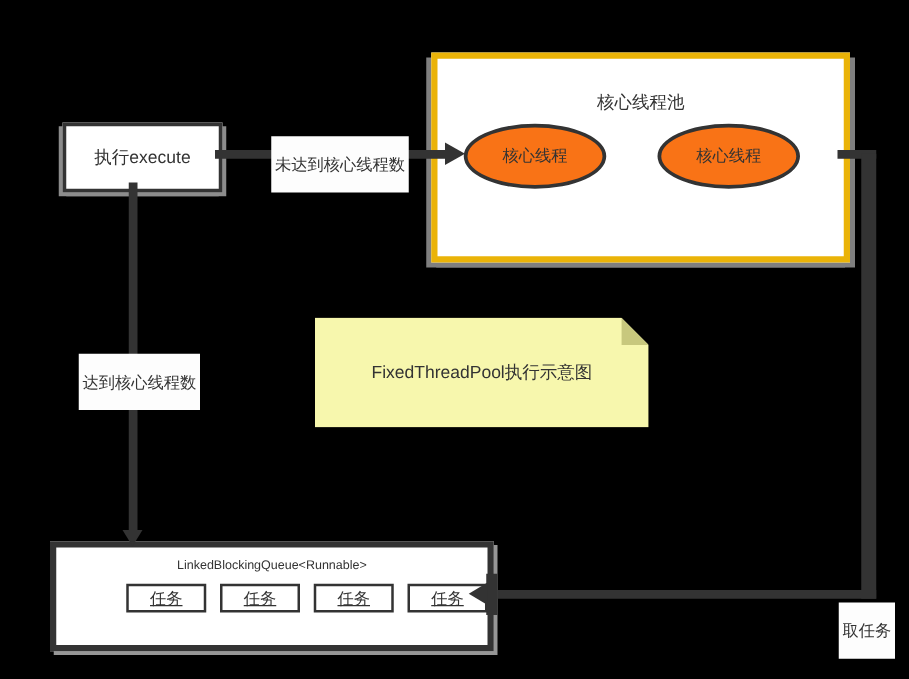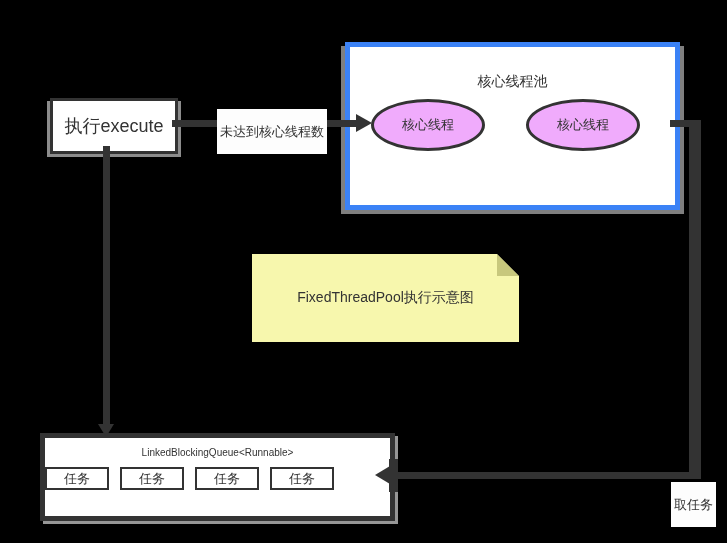--- a/index.html
+++ b/index.html
@@ -10,28 +10,28 @@
   
   .line{position:absolute;background:#333;}
   .arrow{position:absolute;width:0;height:0;}
   .arrow-right{border-top:9px solid transparent;border-bottom:9px solid transparent;border-left:16px solid #333;}
   .arrow-left{border-top:9px solid transparent;border-bottom:9px solid transparent;border-right:15px solid #333;}
   .arrow-down{border-left:8px solid transparent;border-right:8px solid transparent;border-top:13px solid #333;}
   
   .node{
     position:absolute;background:#fff;border:3px solid #333;
     display:flex;align-items:center;justify-content:center;
-    font-size:18px;color:#333;
+    font-size:14px;color:#333;
   }
   .execute-box{left:50px;top:98px;width:122px;height:50px;box-shadow:-3px 3px 0 #8c8c8c,3px 3px 0 #8c8c8c;}
-  .pool-box{left:345px;top:42px;width:325px;height:158px;background:#fff;border:5px solid #3b82f6;
+  .pool-box{left:345px;top:42px;width:325px;height:158px;background:#fff;border:5px solid #eab308;
     position:absolute;box-shadow:-4px 4px 0 #7f7f7f,4px 4px 0 #7f7f7f;}
   .pool-title{position:absolute;left:0;right:0;top:26px;text-align:center;font-size:14px;color:#333;}
   .ellipse{
-    position:absolute;width:108px;height:46px;background:#f0abfc;border:3px solid #333;border-radius:50%;
+    position:absolute;width:108px;height:46px;background:#f97316;border:3px solid #333;border-radius:50%;
     display:flex;align-items:center;justify-content:center;font-size:13px;color:#333;
   }
   .ellipse-1{left:21px;top:52px;}
   .ellipse-2{left:176px;top:52px;}
   
   .chip{
     position:absolute;background:#fdfdfd;color:#333;font-size:13px;line-height:1;
     padding:16px 3px;white-space:nowrap;
   }
   .chip-not-reached{left:217px;top:109px;}
@@ -46,21 +46,21 @@
   .note-fold{
     position:absolute;right:0;top:0;width:22px;height:22px;background:#c8c87d;
     clip-path:polygon(0 0,100% 100%,0 100%);
   }
   
   .queue-box{
     position:absolute;left:40px;top:433px;width:345px;height:78px;background:#fff;border:5px solid #333;
     box-shadow:3px 3px 0 #969696;
   }
   .queue-title{position:absolute;left:0;right:0;top:9px;text-align:center;font-size:10px;color:#333;}
-  .task-row{position:absolute;left:0;right:0;top:29px;display:flex;justify-content:flex-start;gap:11px;}
+  .task-row{position:absolute;left:0;right:0;top:29px;display:flex;justify-content:flex-end;gap:11px;text-decoration:underline;}
   .task{
     width:60px;height:19px;background:#fff;border:2px solid #333;
     display:flex;align-items:center;justify-content:center;font-size:13px;color:#333;
   }
 </style>
 </head>
 <body>
 
 <div class="canvas">
 
@@ -100,20 +100,21 @@
     <div class="note-fold"></div>
     <span>FixedThreadPool执行示意图</span>
   </div>
 
   <div class="line" style="left:172px;top:120px;width:186px;height:7px;"></div>
   <div class="arrow arrow-right" style="left:356px;top:114px;"></div>
   <div class="chip chip-not-reached">未达到核心线程数</div>
 
   <div class="line" style="left:103px;top:146px;width:7px;height:280px;"></div>
   <div class="arrow arrow-down" style="left:98px;top:424px;"></div>
+  <div class="chip chip-reached">达到核心线程数</div>
 
   <div class="line" style="left:670px;top:120px;width:31px;height:7px;"></div>
   <div class="line" style="left:689px;top:123px;width:12px;height:356px;"></div>
   <div class="line" style="left:398px;top:472px;width:303px;height:7px;"></div>
   <div class="line" style="left:389px;top:459px;width:9px;height:33px;"></div>
   <div class="arrow arrow-left" style="left:375px;top:466px;"></div>
   <div class="chip chip-take">取任务</div>
 
 </div>
 

